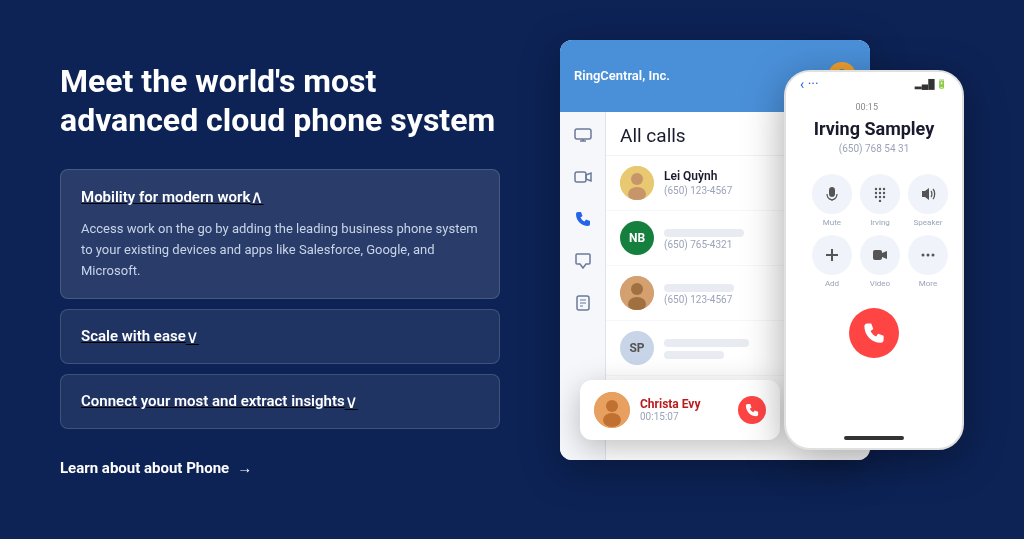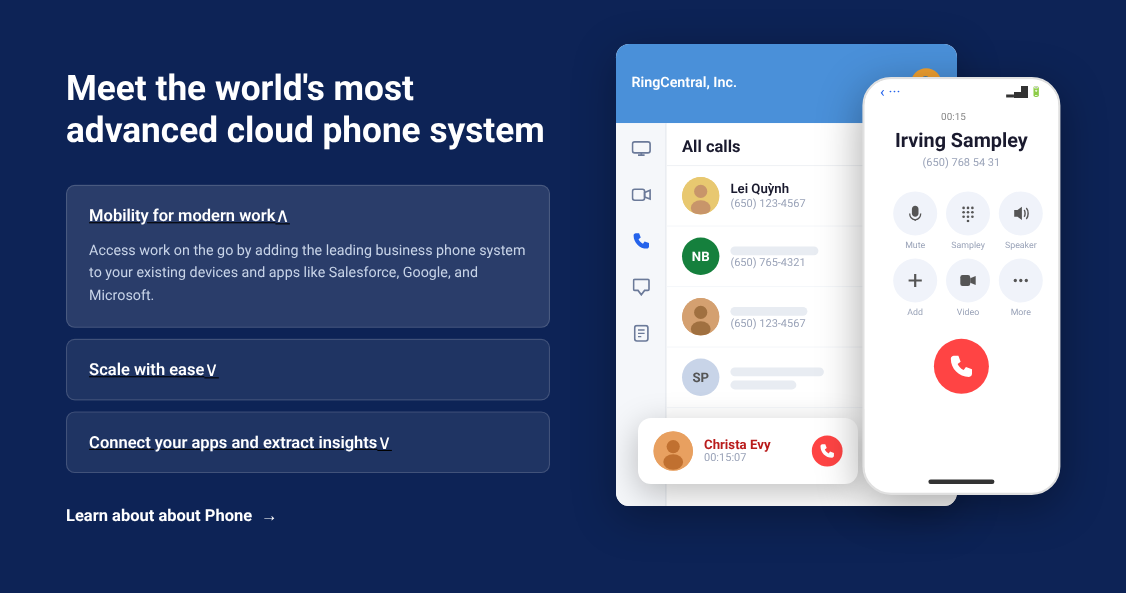--- a/index.html
+++ b/index.html
@@ -177,22 +177,22 @@
     }
 
     .calls-panel {
       flex: 1;
       background: #ffffff;
       overflow: hidden;
     }
 
     .calls-panel-header {
       padding: 12px 14px 8px;
-      font-size: 15px;
-      font-weight: 700;
+      font-size: 19px;
+      font-weight: 400;
       color: #1a1a2e;
       border-bottom: 1px solid #f0f2f5;
     }
 
     .call-item {
       display: flex;
       align-items: center;
       padding: 10px 14px;
       gap: 10px;
       border-bottom: 1px solid #f5f7fa;
@@ -456,21 +456,21 @@
 
       <div class="accordion-item">
         <div class="accordion-header">
           <span class="accordion-title">Scale with ease</span>
           <span class="accordion-icon">∨</span>
         </div>
       </div>
 
       <div class="accordion-item">
         <div class="accordion-header">
-          <span class="accordion-title">Connect your apps and extract insights</span>
+          <span class="accordion-title">Connect your most and extract insights</span>
           <span class="accordion-icon">∨</span>
         </div>
       </div>
 
     </div>
 
     <a class="learn-more-link">
       <span>Learn about about Phone</span>
       <span>→</span>
     </a>
@@ -625,21 +625,21 @@
                   <circle cx="12" cy="3" r="1.2"></circle>
                 <circle cx="4" cy="7" r="1.2"></circle>
                   <circle cx="8" cy="7" r="1.2"></circle>
                   <circle cx="12" cy="7" r="1.2"></circle>
                 <circle cx="4" cy="11" r="1.2"></circle>
                   <circle cx="8" cy="11" r="1.2"></circle>
                   <circle cx="12" cy="11" r="1.2"></circle>
                 <circle cx="8" cy="15" r="1.2"></circle>
               </svg>
             </div>
-            <span class="phone-ctrl-label">Sampley</span>
+            <span class="phone-ctrl-label">Irving</span>
           </div>
 
           <div class="phone-ctrl-btn">
             <div class="phone-ctrl-icon">
               <svg width="16" height="16" viewBox="0 0 16 16" fill="none" stroke="#555" stroke-width="1.3">
                 <path d="M2 5H5L9 2V14L5 11H2V5Z" fill="#555" stroke="none"></path>
                 <path d="M11 5C12.2 6.2 12.2 9.8 11 11"></path>
                 <path d="M13 3C15.2 5.2 15.2 10.8 13 13"></path>
               </svg>
             </div>

